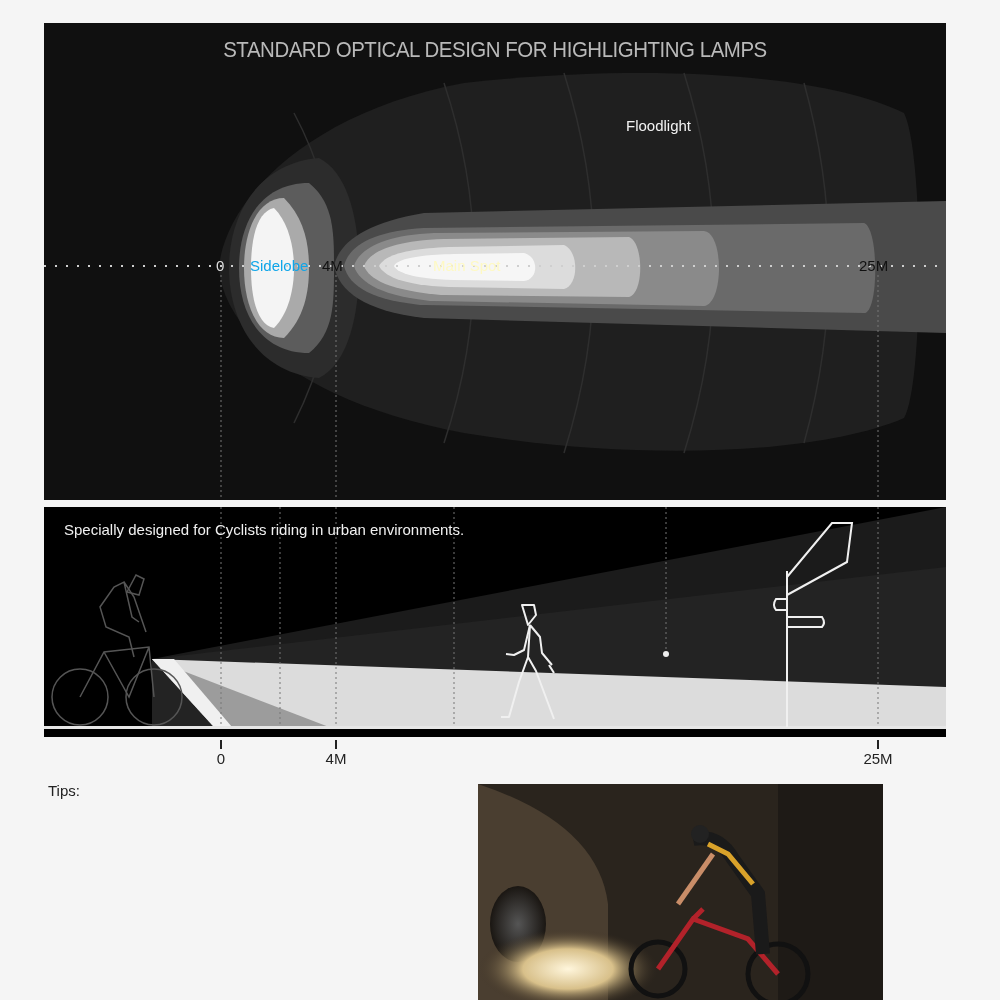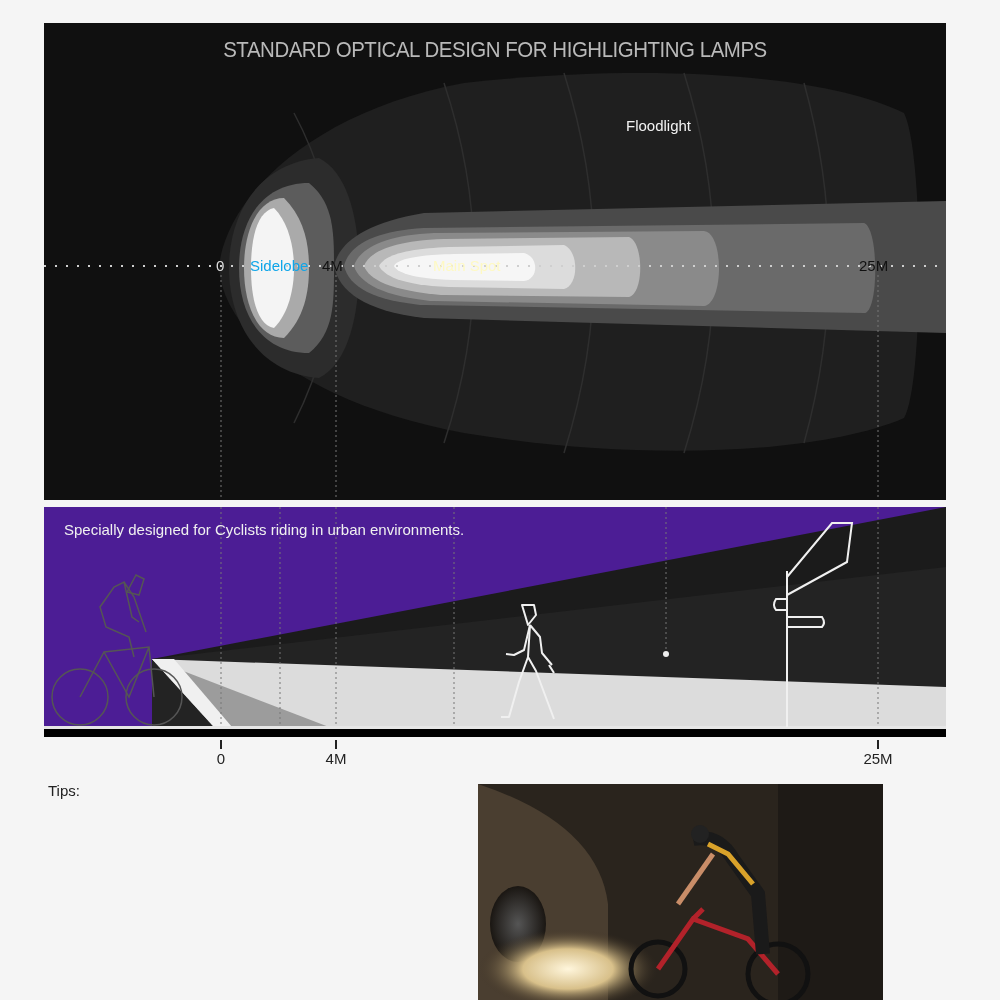--- a/index.html
+++ b/index.html
@@ -14,21 +14,21 @@
   }
   .panel-top svg, .panel-bottom svg { position: absolute; left: 0; top: 0; }
   .title {
     position: absolute; left: 0; right: 0; top: 14px; text-align: center;
     color: #b9b9b9; font-size: 22px; letter-spacing: -0.5px;
     transform: scaleX(0.93);
   }
   .lbl { position: absolute; font-size: 15px; white-space: nowrap; }
   .panel-bottom {
     position: absolute; left: 44px; top: 507px; width: 902px; height: 230px;
-    background: #4c1d95; overflow: hidden;
+    background: #000000; overflow: hidden;
   }
   .subtitle {
     position: absolute; left: 20px; top: 14px; color: #f0f0f0; font-size: 15px;
   }
   .axis-tick {
     position: absolute; width: 2px; height: 9px; background: #222; top: 740px;
   }
   .axis-lbl { position: absolute; top: 750px; font-size: 15px; color: #222; transform: translateX(-50%); }
   .tips {
     position: absolute; left: 48px; top: 782px; width: 420px; color: #222; font-size: 15px;

